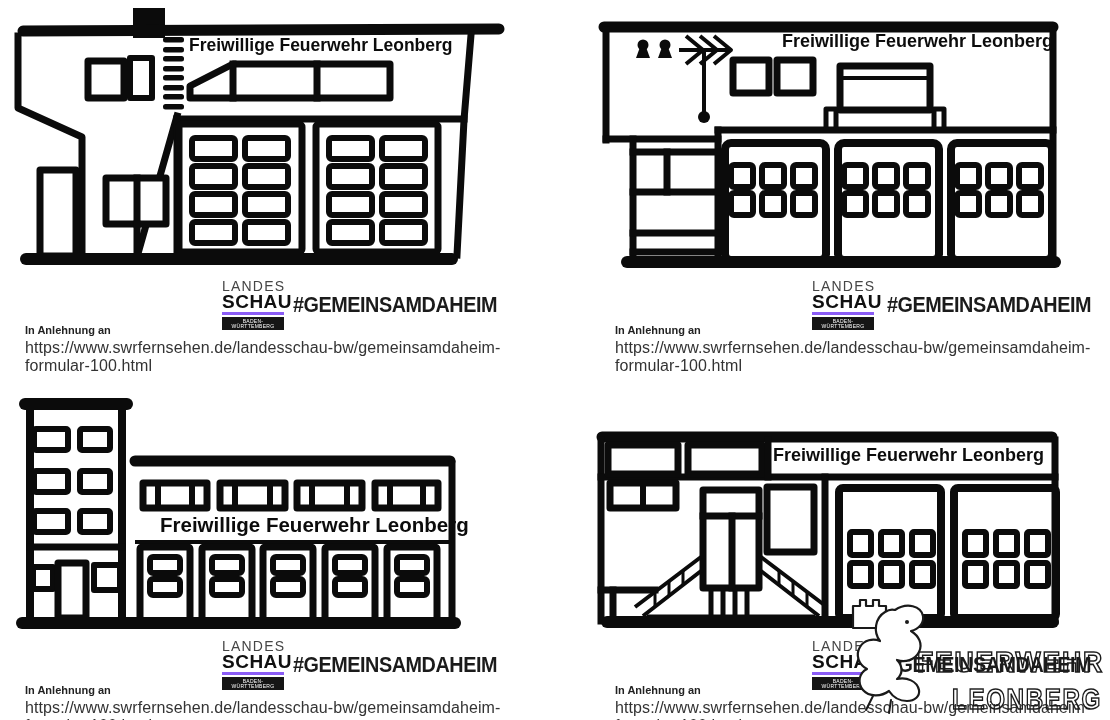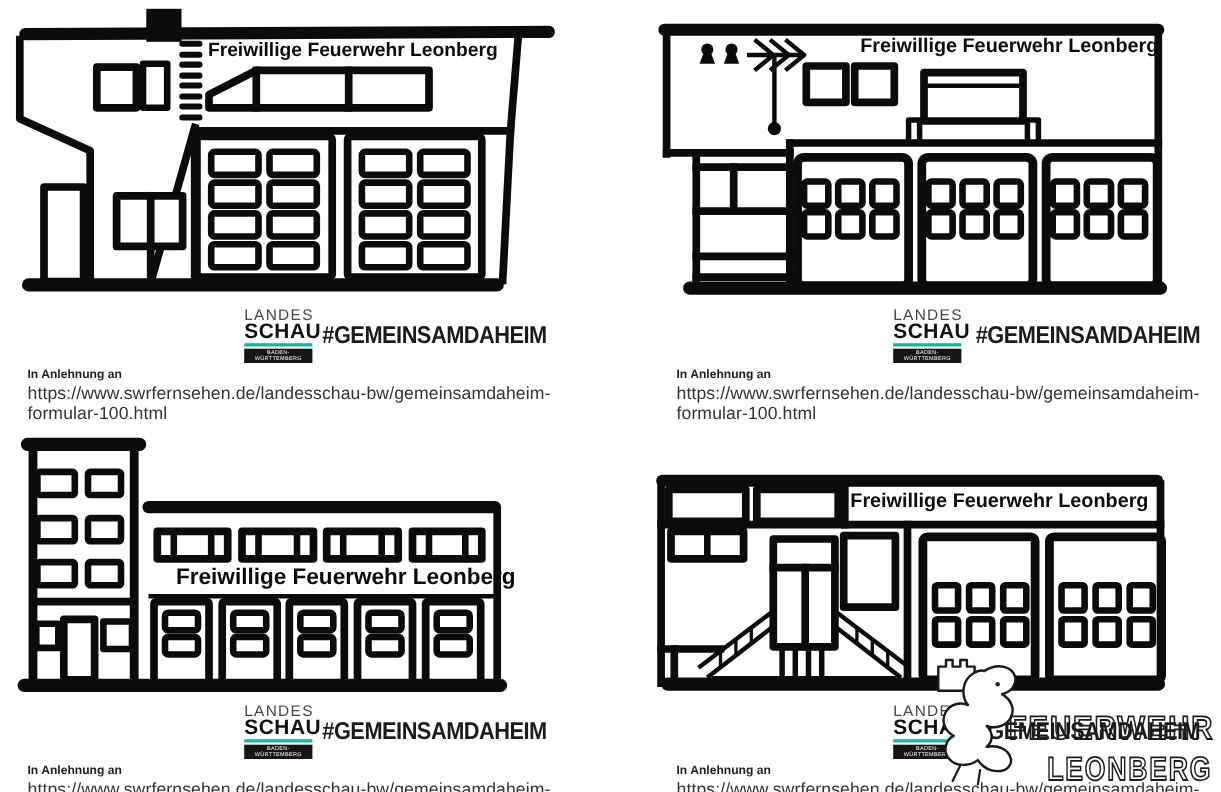--- a/index.html
+++ b/index.html
@@ -25,29 +25,29 @@
   #q1 .title{left:189px;top:35px;width:258px;font-size:17.5px}
   #q2 .title{left:227px;top:31px;width:266px;font-size:18px}
   #q3 .title{left:160px;top:153px;width:306px;font-size:20.5px}
   #q4 .title{left:218px;top:85px;width:268px;font-size:18px}
 
   .logoblk{position:absolute;top:279px;width:90px}
   #q1 .logoblk,#q3 .logoblk{left:222px}
   #q2 .logoblk,#q4 .logoblk{left:257px}
   .landes{font-size:14px;letter-spacing:1.2px;color:#454545;line-height:14px}
   .schau{display:block;width:62px;font-size:19px;font-weight:bold;color:#101010;line-height:18px;
-         letter-spacing:0.5px;border-bottom:3px solid #14b8a6;padding-bottom:1px}
+         letter-spacing:0.5px;border-bottom:3px solid #8b5cf6;padding-bottom:1px}
   .regionbar{margin-top:2px;width:56px;background:#151515;color:#fff;font-size:5px;
              letter-spacing:0.3px;text-align:center;padding:1.5px 3px;line-height:5px}
   .hashtag{position:absolute;top:292px;font-weight:bold;font-size:22px;letter-spacing:-0.5px;
            color:#1b1b1b;white-space:nowrap;transform:scaleX(0.9);transform-origin:left}
   #q1 .hashtag,#q3 .hashtag{left:293px}
   #q2 .hashtag,#q4 .hashtag{left:332px}
 
-  .attr{position:absolute;top:335px;color:#2e2e2e}
+  .attr{position:absolute;top:324px;color:#2e2e2e}
   #q1 .attr,#q3 .attr{left:25px}
   #q2 .attr,#q4 .attr{left:60px}
   .attr .lead{font-weight:bold;font-size:11px;color:#222;margin-bottom:3px}
   .attr .url{font-size:16px;letter-spacing:0.1px;color:#333}
 
   svg.wm{position:absolute;left:0;top:0;width:555px;height:360px;pointer-events:none;z-index:5}
   .wmshape{fill:#ffffff;stroke:#1a1a1a;stroke-width:2.2;stroke-linejoin:round}
   .wmleg{fill:none;stroke:#1a1a1a;stroke-width:2;stroke-linecap:round}
   .wmtext{font-family:"Liberation Sans",sans-serif;font-weight:bold;fill:none;
           stroke:#1c1c1c;stroke-width:1.6;letter-spacing:2px;font-size:30px}

